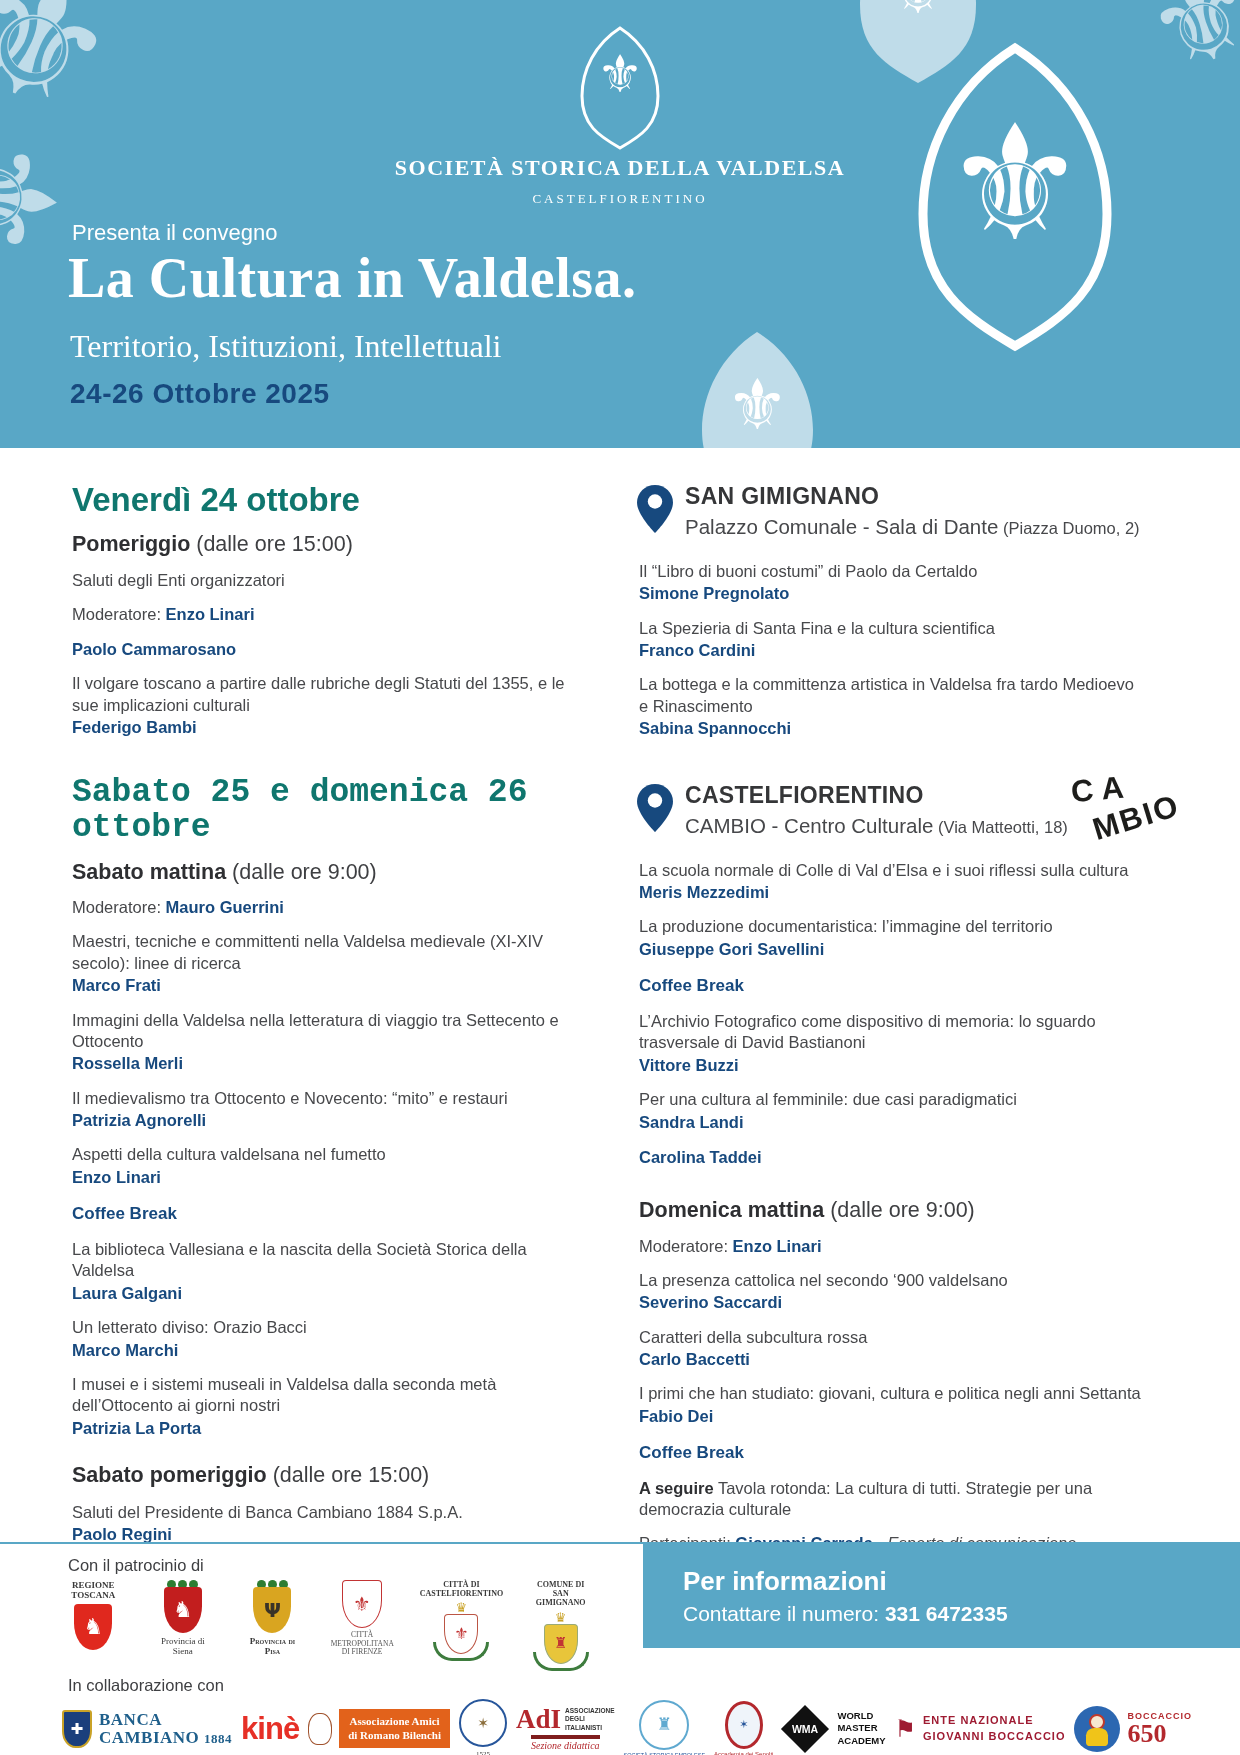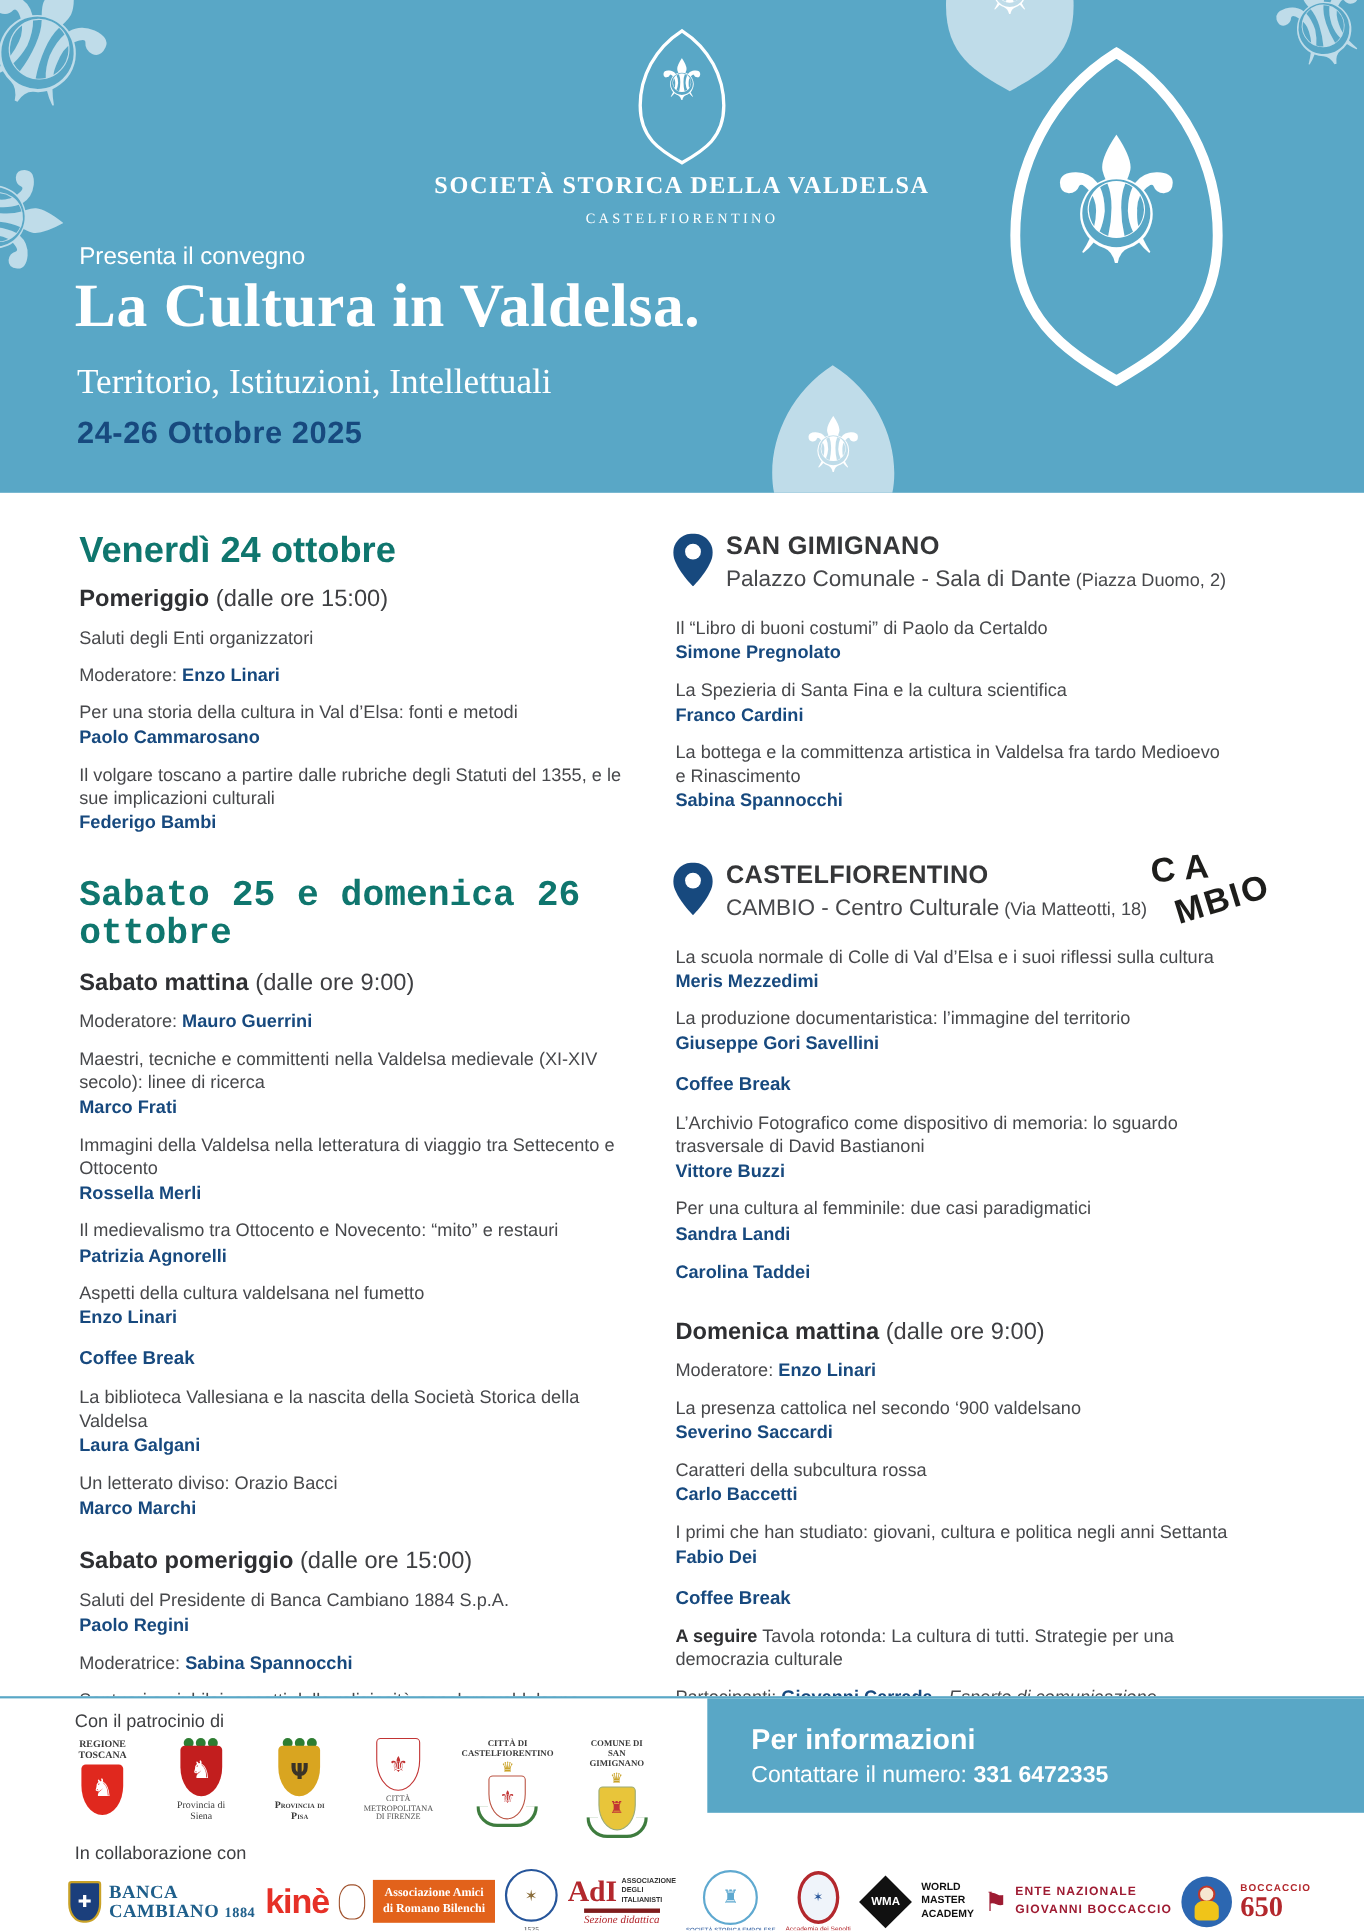--- a/index.html
+++ b/index.html
@@ -20,21 +20,21 @@
            font-family:"Liberation Serif",serif;font-size:13px;letter-spacing:3px;}
   .presents{position:absolute;left:72px;top:220px;color:#fff;font-size:22px;font-weight:400;}
   .main-title{position:absolute;left:68px;top:246px;color:#fff;font-family:"Liberation Serif",serif;
               font-weight:bold;font-size:56px;letter-spacing:.5px;}
   .sub-title{position:absolute;left:70px;top:328px;color:#fff;font-family:"Liberation Serif",serif;
              font-size:32px;}
   .dates{position:absolute;left:70px;top:378px;color:#17497E;font-size:28px;font-weight:800;letter-spacing:.5px;}
 
   
   .col-left{position:absolute;left:72px;top:483px;width:497px;}
-  .col-right{position:absolute;left:614px;top:483px;width:507px;}
+  .col-right{position:absolute;left:639px;top:483px;width:507px;}
 
   .day-heading{font-size:33px;font-weight:800;color:#0f766e;margin:0 0 14px 0;line-height:1.05;}
   .session{font-size:21.5px;margin:6px 0 13px 0;line-height:1.2;}
   .session-bold{font-weight:bold;color:#2E2F32;}
   .session-rest{color:#3E3F42;}
   .item{margin-bottom:13px;}
   .talk-title{font-size:16.5px;color:#47484B;line-height:1.3;}
   .speaker{font-size:16.5px;font-weight:bold;color:#17497E;line-height:1.35;}
   .mod{font-size:16.5px;margin:2px 0 14px 0;}
   .mod-prefix{color:#47484B;}
@@ -170,21 +170,20 @@
   <div class="col-left">
     <h2 class="day-heading">Venerdì 24 ottobre</h2>
     <div class="session">
       <span class="session-bold">Pomeriggio</span><span class="session-rest"> (dalle ore 15:00)</span>
     </div>
     <div class="item talk-title">Saluti degli Enti organizzatori</div>
     <div class="mod">
       <span class="mod-prefix">Moderatore: </span><span class="mod-name">Enzo Linari</span>
     </div>
     <div class="item">
-      <div class="talk-title">Per una storia della cultura in Val d’Elsa: fonti e metodi</div>
       <div class="speaker">Paolo Cammarosano</div>
     </div>
     <div class="item">
       <div class="talk-title">Il volgare toscano a partire dalle rubriche degli Statuti del 1355, e le sue implicazioni culturali</div>
       <div class="speaker">Federigo Bambi</div>
     </div>
 
     <h2 class="day-heading gap-day2">Sabato 25 e domenica 26 ottobre</h2>
     <div class="session">
       <span class="session-bold">Sabato mattina</span><span class="session-rest"> (dalle ore 9:00)</span>
@@ -209,20 +208,24 @@
       <div class="speaker">Enzo Linari</div>
     </div>
     <div class="coffee">Coffee Break</div>
     <div class="item">
       <div class="talk-title">La biblioteca Vallesiana e la nascita della Società Storica della Valdelsa</div>
       <div class="speaker">Laura Galgani</div>
     </div>
     <div class="item">
       <div class="talk-title">Un letterato diviso: Orazio Bacci</div>
       <div class="speaker">Marco Marchi</div>
+    </div>
+    <div class="item">
+      <div class="talk-title">I musei e i sistemi museali in Valdelsa dalla seconda metà dell’Ottocento ai giorni nostri</div>
+      <div class="speaker">Patrizia La Porta</div>
     </div>
 
     <div class="session gap-sess">
       <span class="session-bold">Sabato pomeriggio</span><span class="session-rest"> (dalle ore 15:00)</span>
     </div>
     <div class="item">
       <div class="talk-title">Saluti del Presidente di Banca Cambiano 1884 S.p.A.</div>
       <div class="speaker">Paolo Regini</div>
     </div>
     <div class="mod" style="margin-top:14px;">

